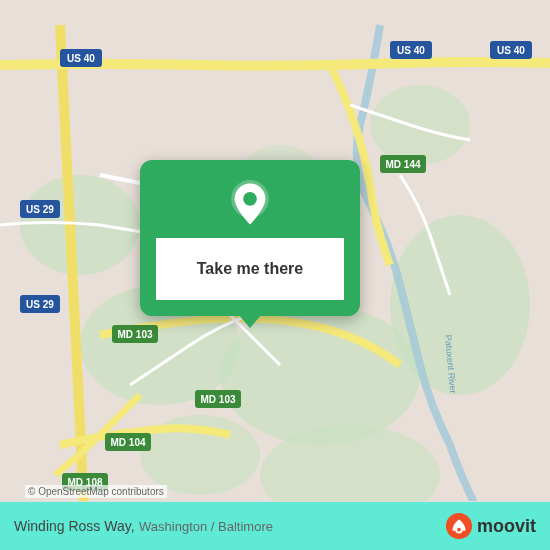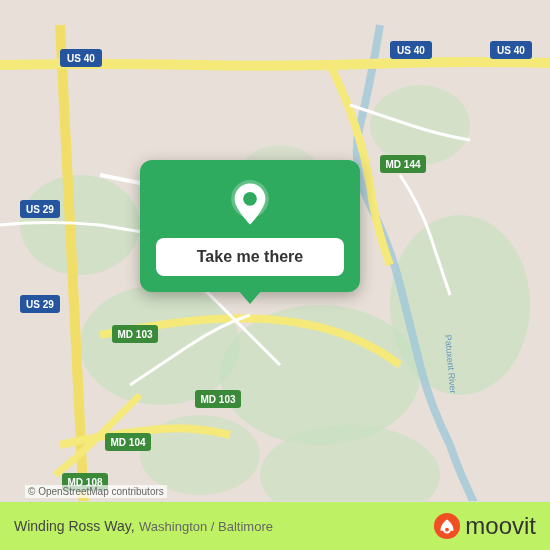--- a/index.html
+++ b/index.html
@@ -36,21 +36,21 @@
       width: 100%;
       height: 100%;
     }
 
     
     #bottom-bar {
       position: absolute;
       bottom: 0;
       left: 0;
       width: 100%;
-      background: #bef264;
+      background: #5eead4;
       padding: 10px 14px;
       display: flex;
       align-items: center;
       gap: 10px;
       z-index: 100;
       border-top: 1px solid #ddd;
     }
 
     #moovit-logo {
       display: flex;
@@ -58,22 +58,22 @@
       gap: 4px;
       margin-left: auto;
     }
 
     #moovit-logo-icon {
       width: 28px;
       height: 28px;
     }
 
     #moovit-text {
-      font-size: 24px;
-      font-weight: normal;
+      font-size: 18px;
+      font-weight: bold;
       color: #333;
     }
 
     
     #copyright {
       position: absolute;
       bottom: 52px;
       left: 6px;
       font-size: 10px;
       color: #666;
@@ -116,22 +116,22 @@
 
     #pin-icon {
       width: 48px;
       height: 48px;
       margin-bottom: 10px;
     }
 
     #take-me-there-btn {
       background: white;
       border: none;
-      border-radius: 8px;
-      padding: 10px 28px;
+      border-radius: 0;
+      padding: 22px 28px;
       font-size: 16px;
       font-weight: 600;
       color: #333;
       cursor: pointer;
       width: 100%;
       text-align: center;
     }
 
     #location-name {
       font-size: 14px;

